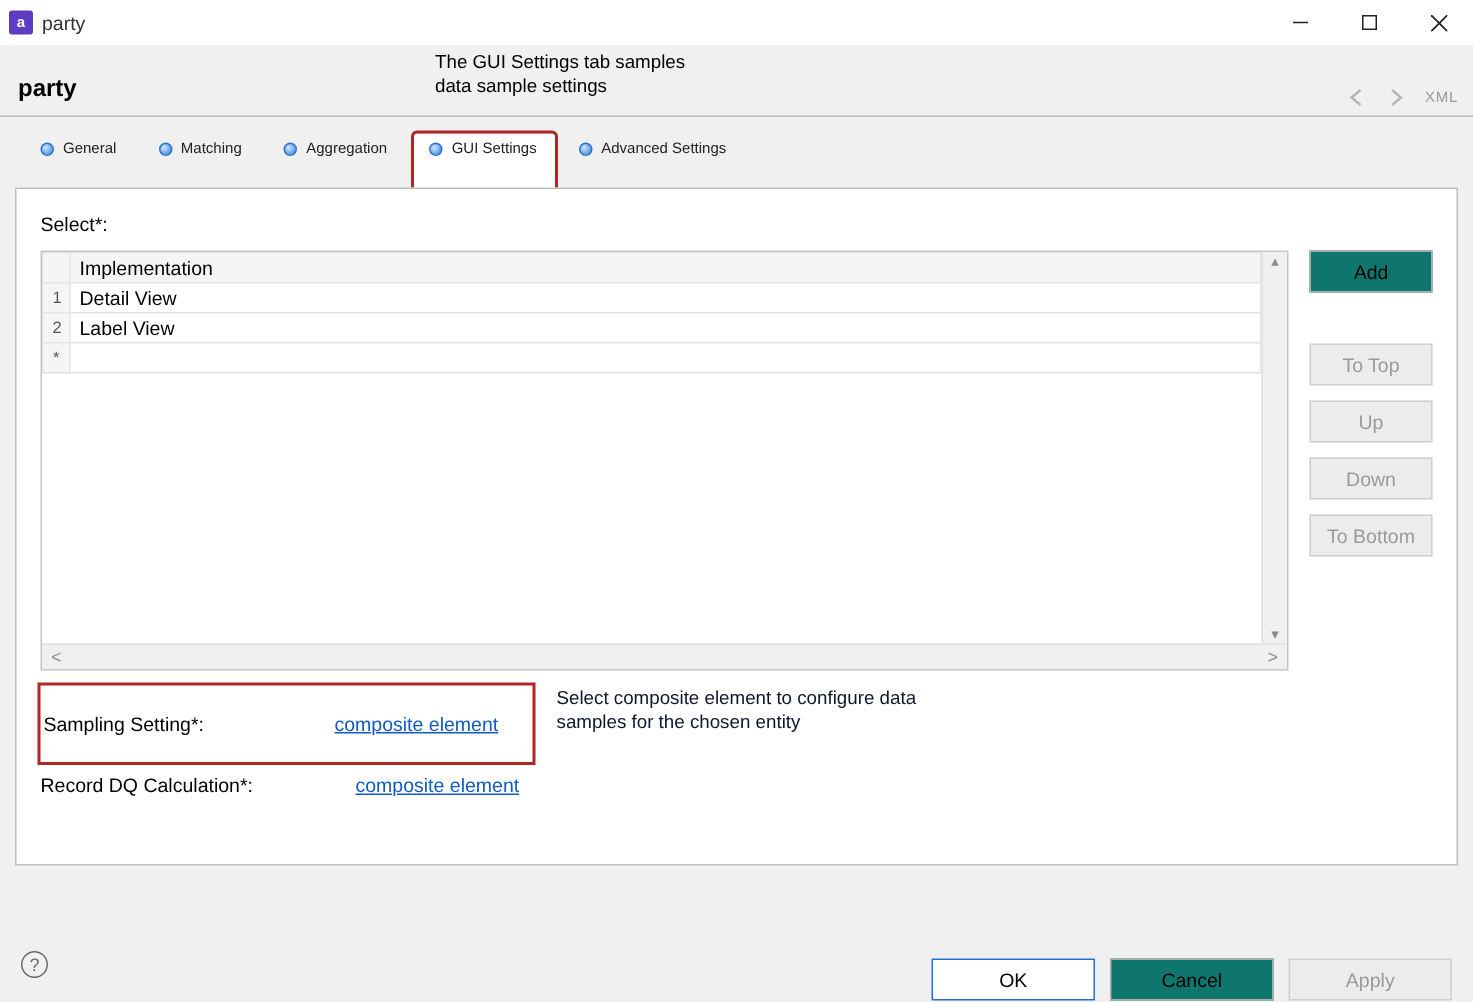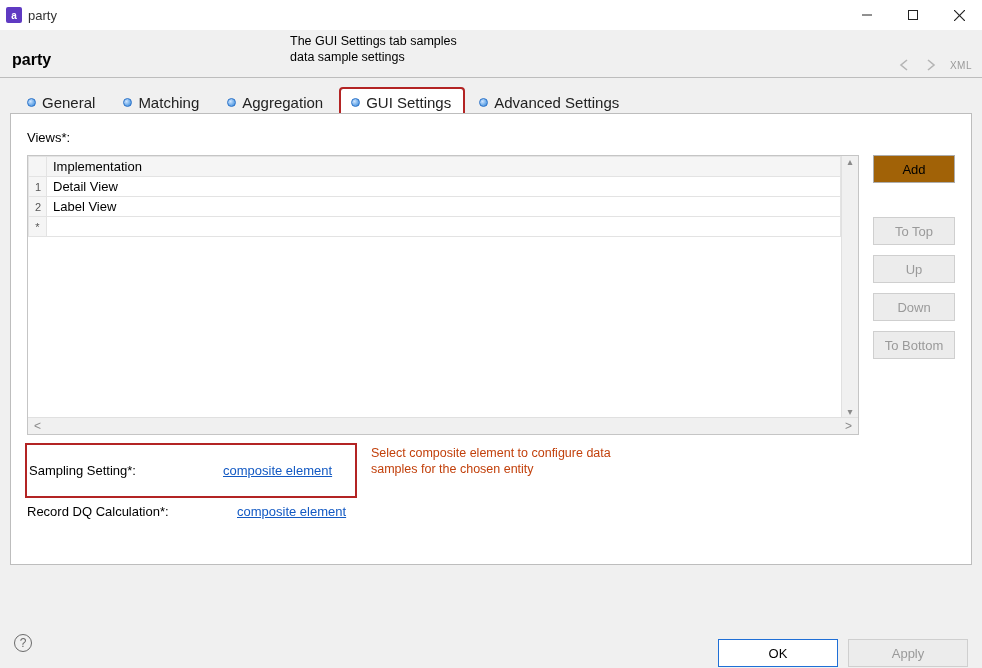--- a/index.html
+++ b/index.html
@@ -80,25 +80,25 @@
     display: flex;
     align-items: flex-end;
     gap: 4px;
     padding: 10px 16px 0 16px;
     background: #f0f0f0;
   }
   .tab {
     display: inline-flex;
     align-items: center;
     gap: 6px;
-    padding: 5px 12px 2px 10px;
+    padding: 5px 12px 20px 10px;
     border: 1px solid transparent;
     border-bottom: none;
     color: #222;
-    font-size: 15px;
+    font-size: 10px;
     position: relative;
   }
   .tab .dot {
     width: 9px; height: 9px;
     border: 1px solid #2a72c9;
     border-radius: 50%;
     background: radial-gradient(circle at 35% 35%, #cfe5ff 0%, #6aa9e8 60%, #3b82d0 100%);
   }
   .tab.active {
     background: #fff;
@@ -190,21 +190,21 @@
   
   .sidebtns {
     display: flex;
     flex-direction: column;
     gap: 10px;
     width: 82px;
   }
   .btn {
     height: 28px;
     border: 1px solid #adadad;
-    background: #a16207;
+    background: #0f766e;
     display: inline-flex;
     align-items: center;
     justify-content: center;
     font-size: 13px;
     color: #000;
   }
   .btn.disabled {
     color: #9a9a9a;
     background: #ececec;
     border-color: #cfcfcf;
@@ -217,21 +217,21 @@
     gap: 16px;
     padding: 2px 0 6px 0;
   }
   .setting-label { width: 194px; }
   .setting-link {
     color: #1259c3;
     text-decoration: underline;
     width: 130px;
   }
   .setting-help {
-    color: #c2410c;
+    color: #0f172a;
     font-size: 12.5px;
     line-height: 1.3;
     max-width: 300px;
   }
   .hl-box {
     outline: 2px solid #b32424;
     outline-offset: 0;
     padding: 18px 2px;
     display: inline-flex;
     align-items: center;
@@ -251,21 +251,21 @@
     border: 1.3px solid #6a6a6a;
     border-radius: 50%;
     display: inline-flex;
     align-items: center;
     justify-content: center;
     color: #6a6a6a;
     font-size: 12px;
   }
   .footer .spacer { flex: 1; }
   .footer-btns { display: flex; gap: 10px; }
-  .footer .btn { width: 120px; height: 28px; margin-top: 20px; }
+  .footer .btn { width: 109px; height: 28px; margin-top: 20px; }
   .btn.primary { border: 1.5px solid #1f6fd6; background: #fff; }
 </style>
 </head>
 <body>
 
 <div class="titlebar">
   <div class="app-icon">
       <span>a</span>
     </div>
   <div class="title">party</div>
@@ -322,21 +322,21 @@
     <span class="dot"></span>
     <span>GUI Settings</span>
   </div>
   <div class="tab">
     <span class="dot"></span>
     <span>Advanced Settings</span>
   </div>
 </div>
 
 <div class="panel">
-  <div class="section-label">Views*:</div>
+  <div class="section-label">Select*:</div>
 
   <div class="views-area">
     <div class="grid-wrap">
       <table class="grid">
         <tbody>
             <tr>
           <th class="rowhdr"></th>
           <th>Implementation</th>
         </tr>
         <tr>
@@ -388,15 +388,16 @@
       <a class="setting-link">composite element</a>
     </div>
   </div>
 </div>
 
 <div class="footer">
   <div class="help-icon">?</div>
   <div class="spacer"></div>
   <div class="footer-btns">
     <div class="btn primary">OK</div>
+    <div class="btn">Cancel</div>
     <div class="btn disabled">Apply</div>
   </div>
 </div>
 
 </body></html>

